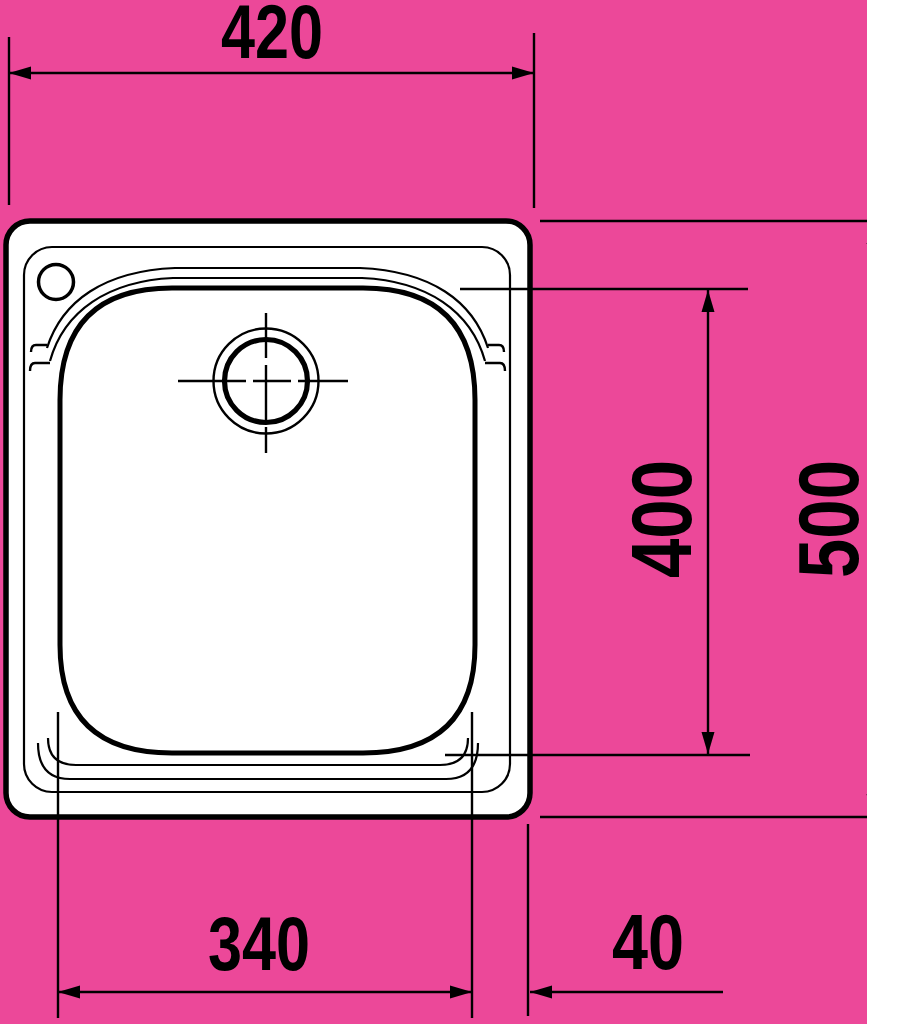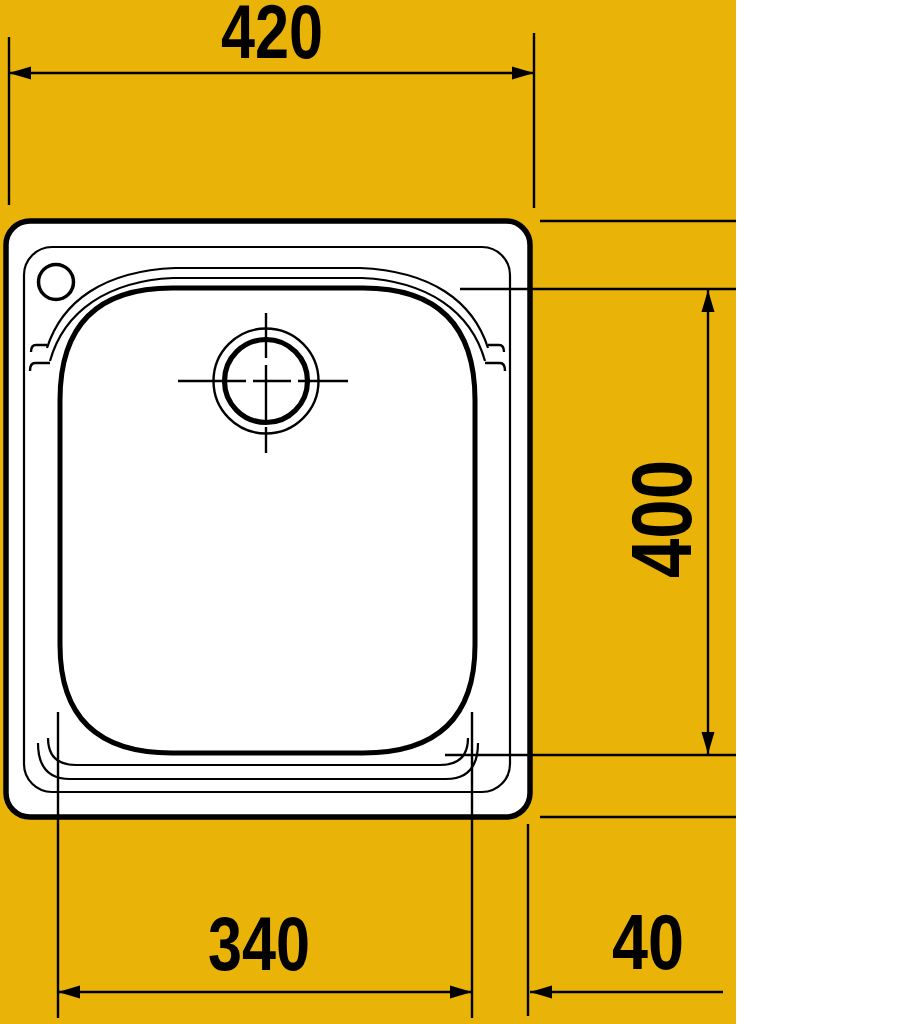--- a/index.html
+++ b/index.html
@@ -2,23 +2,23 @@
 <html><head>
 <meta charset="utf-8">
 <style>
   html, body {
     margin: 0;
     padding: 0;
     background: #ffffff;
   }
   .stage {
     position: relative;
-    width: 736px;
+    width: 867px;
     height: 1024px;
-    background: #eab308;
+    background: #ec4899;
     overflow: hidden;
   }
   svg {
     display: block;
   }
   .dim-text {
     font-family: "Liberation Sans", sans-serif;
     font-weight: bold;
     fill: #000000;
   }

